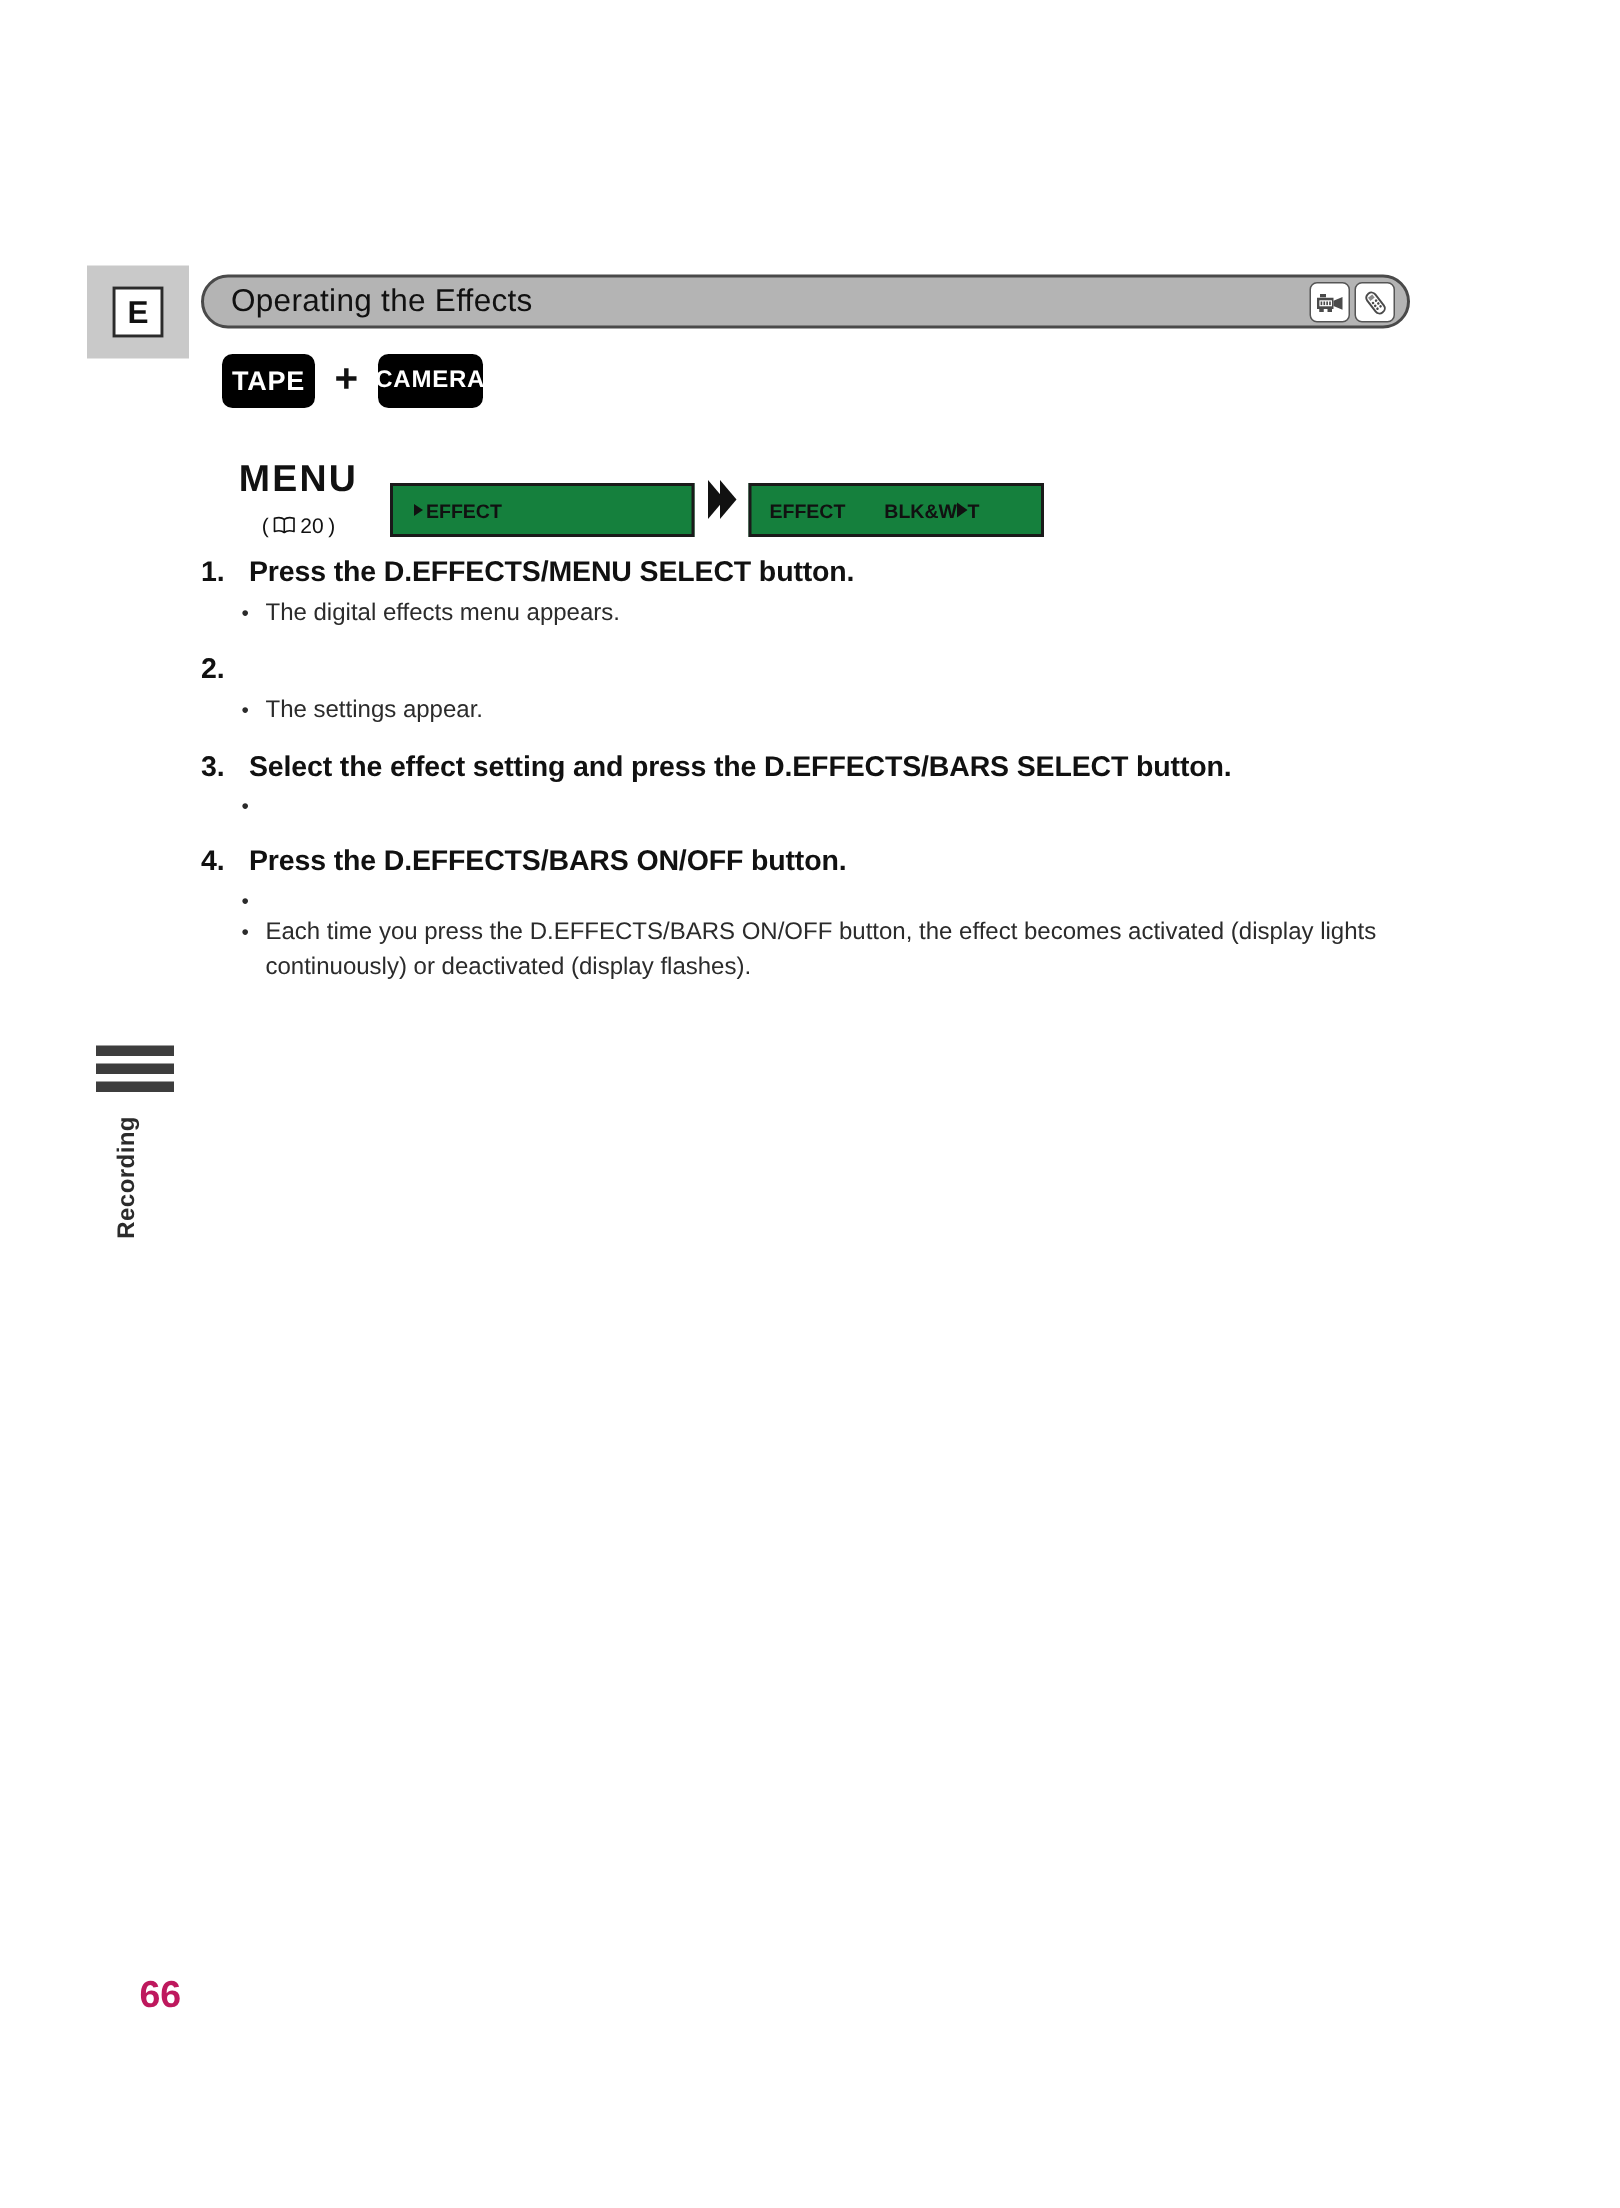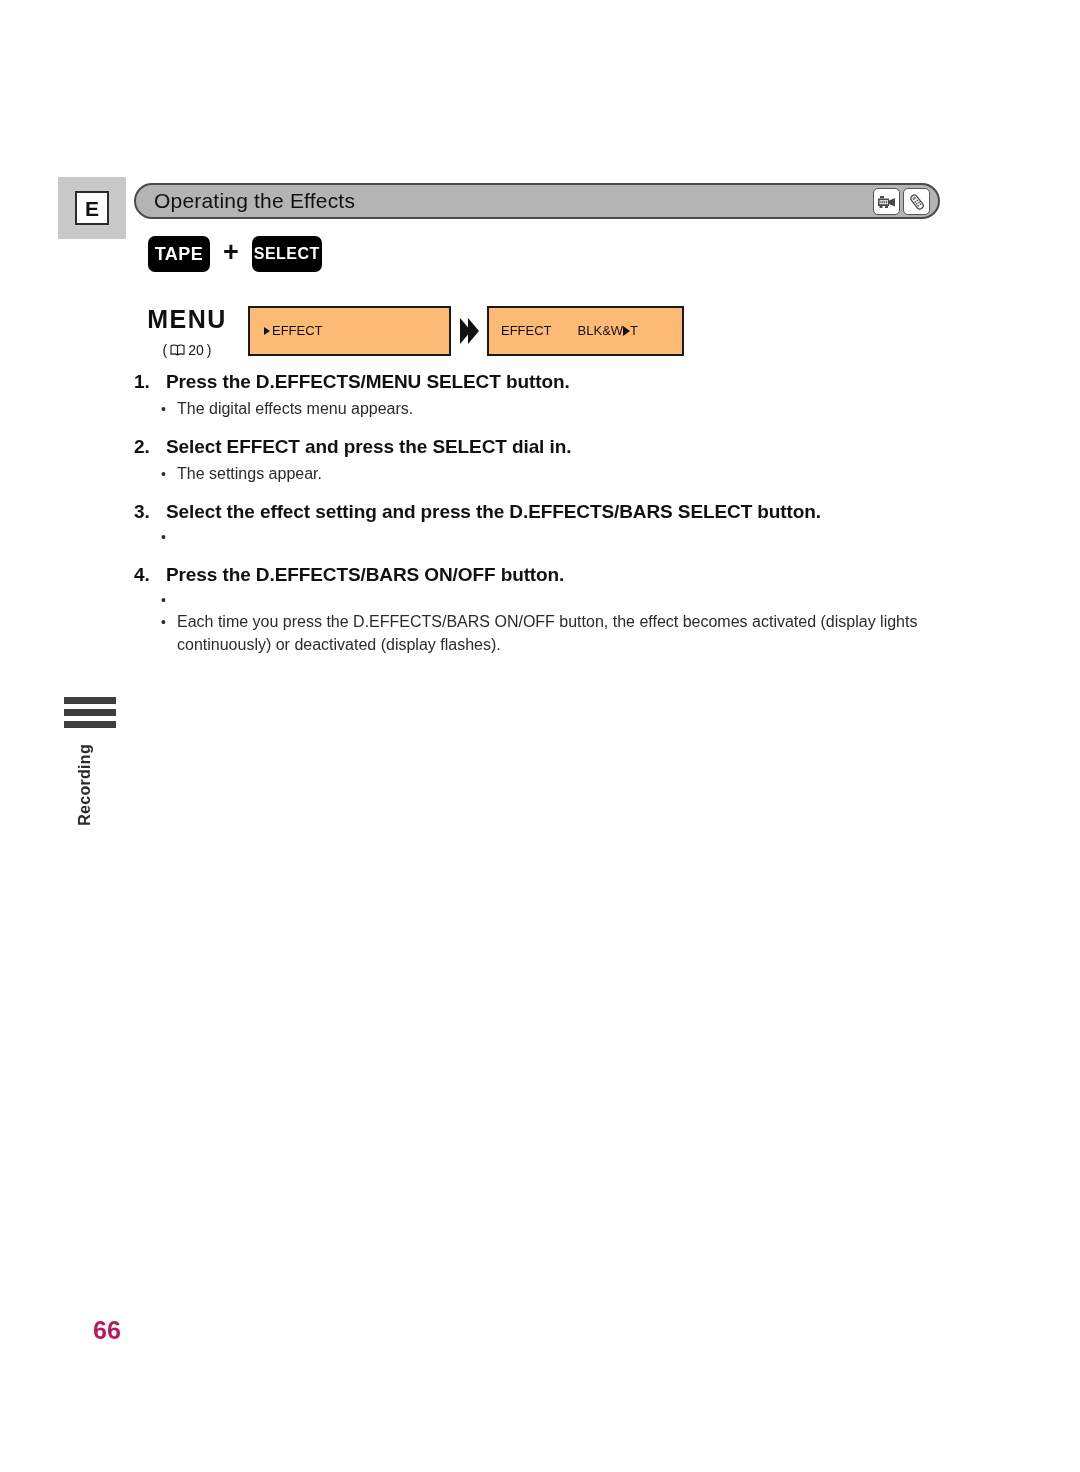--- a/index.html
+++ b/index.html
@@ -116,24 +116,24 @@
     font-size: 27px;
     font-weight: bold;
     color: #111;
     line-height: 1;
     margin-bottom: 3px;
   }
 
   
   .menu-row {
     position: absolute;
-    left: 131px;
+    left: 143px;
     top: 303px;
     display: flex;
-    align-items: center;
+    align-items: flex-end;
   }
   .menu-label {
     width: 112px;
     text-align: center;
     padding-top: 4px;
   }
   .menu-label .word {
     font-size: 25px;
     font-weight: bold;
     letter-spacing: 1.5px;
@@ -147,25 +147,26 @@
     display: flex;
     align-items: center;
     justify-content: center;
     gap: 3px;
     white-space: nowrap;
   }
   .book-icon { display: inline-block; line-height: 0; }
 
   .lcd-box {
     border: 2px solid #1a1a1a;
-    background: #fdba74;
+    background: #15803d;
     box-sizing: border-box;
     display: flex;
     align-items: center;
-    height: 50px;
+    height: 36px;
+    font-weight: bold;
   }
   .lcd-box.first { width: 203px; margin-left: 5px; }
   .lcd-box.second { width: 197px; }
   .lcd-text {
     font-size: 13px;
     color: #111;
     white-space: nowrap;
     display: flex;
     align-items: center;
   }
@@ -296,21 +297,21 @@
           <circle cx="11.3" cy="13.8" r="0.85" fill="#4a4a4a"></circle>
         </g>
       </svg>
     </div>
   </div>
 </div>
 
 <div class="mode-row">
   <div class="mode-badge tape">TAPE</div>
   <div class="mode-plus">+</div>
-  <div class="mode-badge camera">SELECT</div>
+  <div class="mode-badge camera">CAMERA</div>
 </div>
 
 <div class="menu-row">
   <div class="menu-label">
     <div class="word">MENU</div>
     <div class="ref">
       <span>(</span>
       <span class="book-icon">
         <svg width="15" height="12" viewBox="0 0 15 12" aria-hidden="true">
           <path d="M7.5 2.2 C5.8 0.8 3.2 0.9 1 1.5 L1 10.3 C3.2 9.7 5.8 9.6 7.5 11 C9.2 9.6 11.8 9.7 14 10.3 L14 1.5 C11.8 0.9 9.2 0.8 7.5 2.2 Z" fill="#ffffff" stroke="#111" stroke-width="1.1" stroke-linejoin="round"></path>
@@ -358,21 +359,20 @@
       <div class="bullet">
         <span class="bullet-dot">•</span>
         <span class="bullet-text">The digital effects menu appears.</span>
       </div>
     </div>
   </div>
 
   <div>
     <div class="step">
       <span class="step-num">2.</span>
-      <span class="step-text">Select EFFECT and press the SELECT dial in.</span>
     </div>
     <div class="bullets">
       <div class="bullet">
         <span class="bullet-dot">•</span>
         <span class="bullet-text">The settings appear.</span>
       </div>
     </div>
   </div>
 
   <div>

